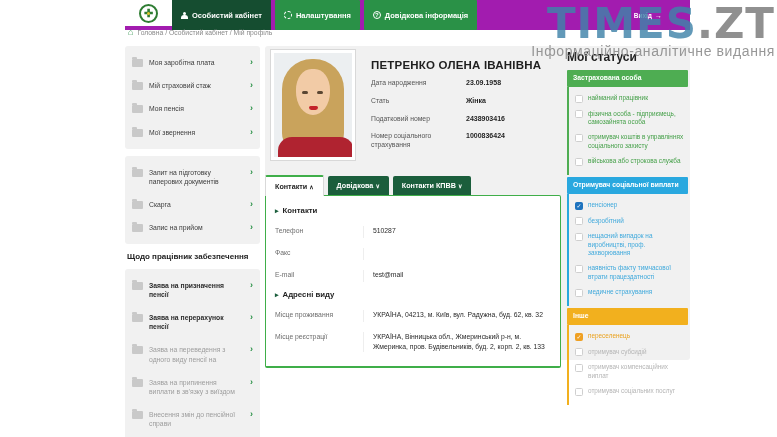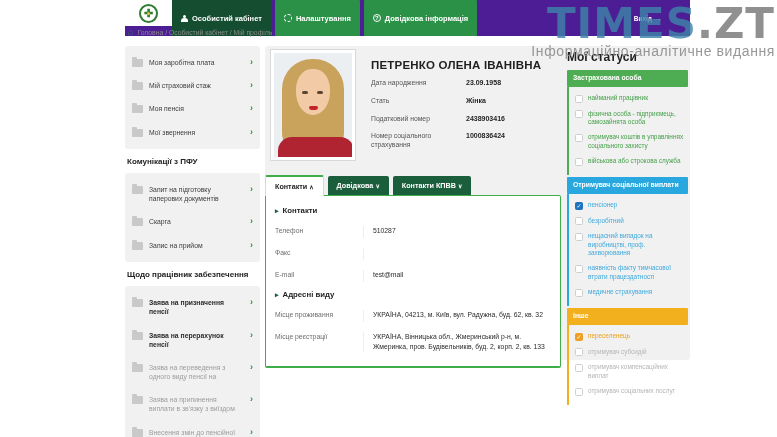--- a/index.html
+++ b/index.html
@@ -1,21 +1,21 @@
 <!DOCTYPE html>
 <html><head>
 <meta charset="utf-8">
 <style>
   * { margin:0; padding:0; box-sizing:border-box; }
   html,body { width:777px; height:437px; }
   body { font-family:"Liberation Sans", sans-serif; background:#ffffff; position:relative; overflow:hidden; }
   .page { position:absolute; left:125px; top:0; width:565px; height:437px; }
 
   
-  .topbar { position:absolute; left:0; top:0; width:565px; height:36px; background:#4c1d95; display:flex; align-items:stretch; }
+  .topbar { position:absolute; left:0; top:0; width:565px; height:30px; background:#a21caf; display:flex; align-items:stretch; }
   .logo-box { width:47px; height:26px; background:#fff; display:flex; align-items:center; justify-content:center; z-index:3; }
   .emblem { width:19px; height:19px; border:2px solid #2f7d33; border-radius:50%; background:#fff; position:relative; }
   .emblem::before { content:"✚"; position:absolute; left:0; right:0; top:0; bottom:0; color:#2f7d33; font-size:11px; line-height:15px; text-align:center; font-weight:bold; }
   .emblem::after { content:""; position:absolute; left:6px; top:6px; width:3px; height:3px; background:#e2c531; border-radius:50%; }
   .nav-tab { display:flex; align-items:center; gap:4px; padding:0 9px; color:#fff; font-size:7.5px; font-weight:bold; cursor:pointer; }
   .nav-tab.active { background:#154d30; }
   .nav-tab.plain { background:#2a9147; margin-left:4px; border-radius:1px; }
   .user-ico { width:7px; height:7px; position:relative; }
   .user-ico::before { content:""; position:absolute; left:2px; top:0; width:3px; height:3px; border-radius:50%; background:#fff; }
   .user-ico::after { content:""; position:absolute; left:0; top:3.5px; width:7px; height:3.5px; border-radius:3px 3px 0 0; background:#fff; }
@@ -152,21 +152,20 @@
         <span class="s-label">Моя пенсія</span>
         <span class="chev">›</span>
       </div>
       <div class="s-item">
         <span class="mini-icon"></span>
         <span class="s-label">Мої звернення</span>
         <span class="chev">›</span>
       </div>
     </div>
 
-    <div class="s-section">Комунікації з ПФУ</div>
 
     <div class="sbox">
       <div class="s-item">
         <span class="mini-icon"></span>
         <span class="s-label">Запит на підготовку паперових документів</span>
         <span class="chev">›</span>
       </div>
       <div class="s-item">
         <span class="mini-icon"></span>
         <span class="s-label">Скарга</span>

